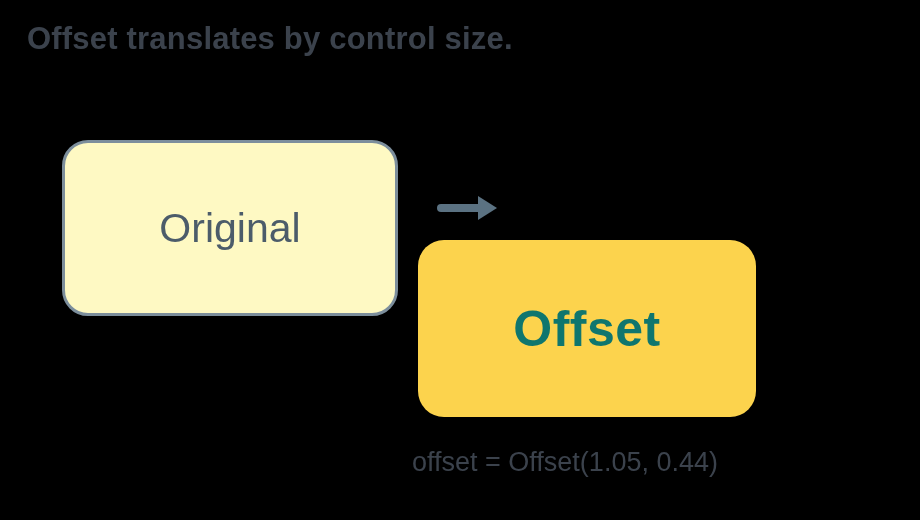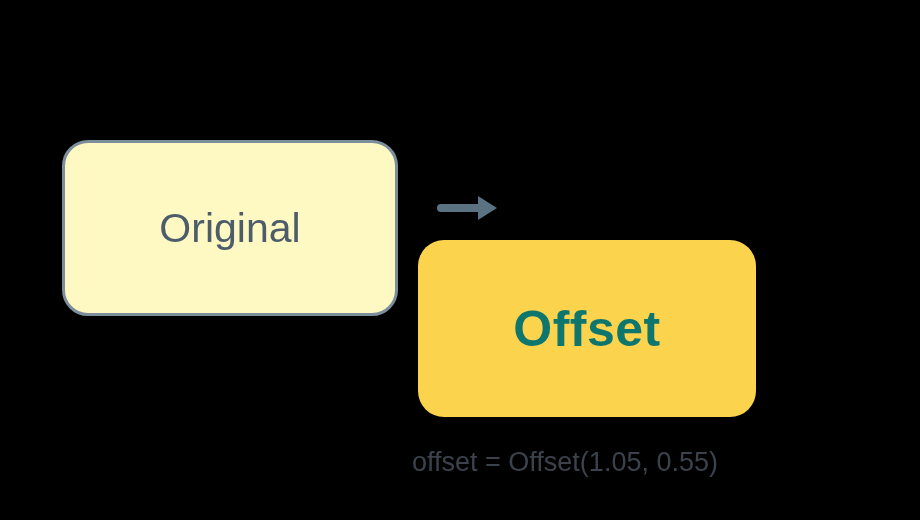--- a/index.html
+++ b/index.html
@@ -71,29 +71,30 @@
     font-size: 27px;
     font-weight: 500;
     white-space: nowrap;
   }
 </style>
 </head>
 <body>
 
 <div class="canvas" style="background-color: rgb(0, 0, 0);">
 
+  <div class="title" style="color: rgb(59, 66, 76);">Offset translates by control size.</div>
 
   <div class="box original" style="background-color: #fef9c3; border-color: rgb(124, 142, 156);">
     <span class="box-label" style="color: rgb(76, 92, 106);">Original</span>
   </div>
 
   <svg class="arrow" viewBox="0 0 62 26" xmlns="http://www.w3.org/2000/svg">
     <line x1="5" y1="13" x2="42" y2="13" stroke-width="8" stroke-linecap="round" style="stroke: rgb(91, 114, 130);"></line>
     <polygon points="42,1 61,13 42,25" style="fill: rgb(91, 114, 130);"></polygon>
   </svg>
 
   <div class="box offset" style="background-color: rgb(252, 211, 77);">
     <span class="box-label" style="color: #0f766e;">Offset</span>
   </div>
 
-  <div class="caption" style="color: rgb(59, 66, 76);">offset = Offset(1.05, 0.55)</div>
+  <div class="caption" style="color: rgb(59, 66, 76);">offset = Offset(1.05, 0.44)</div>
 
 </div>
 
 </body></html>

